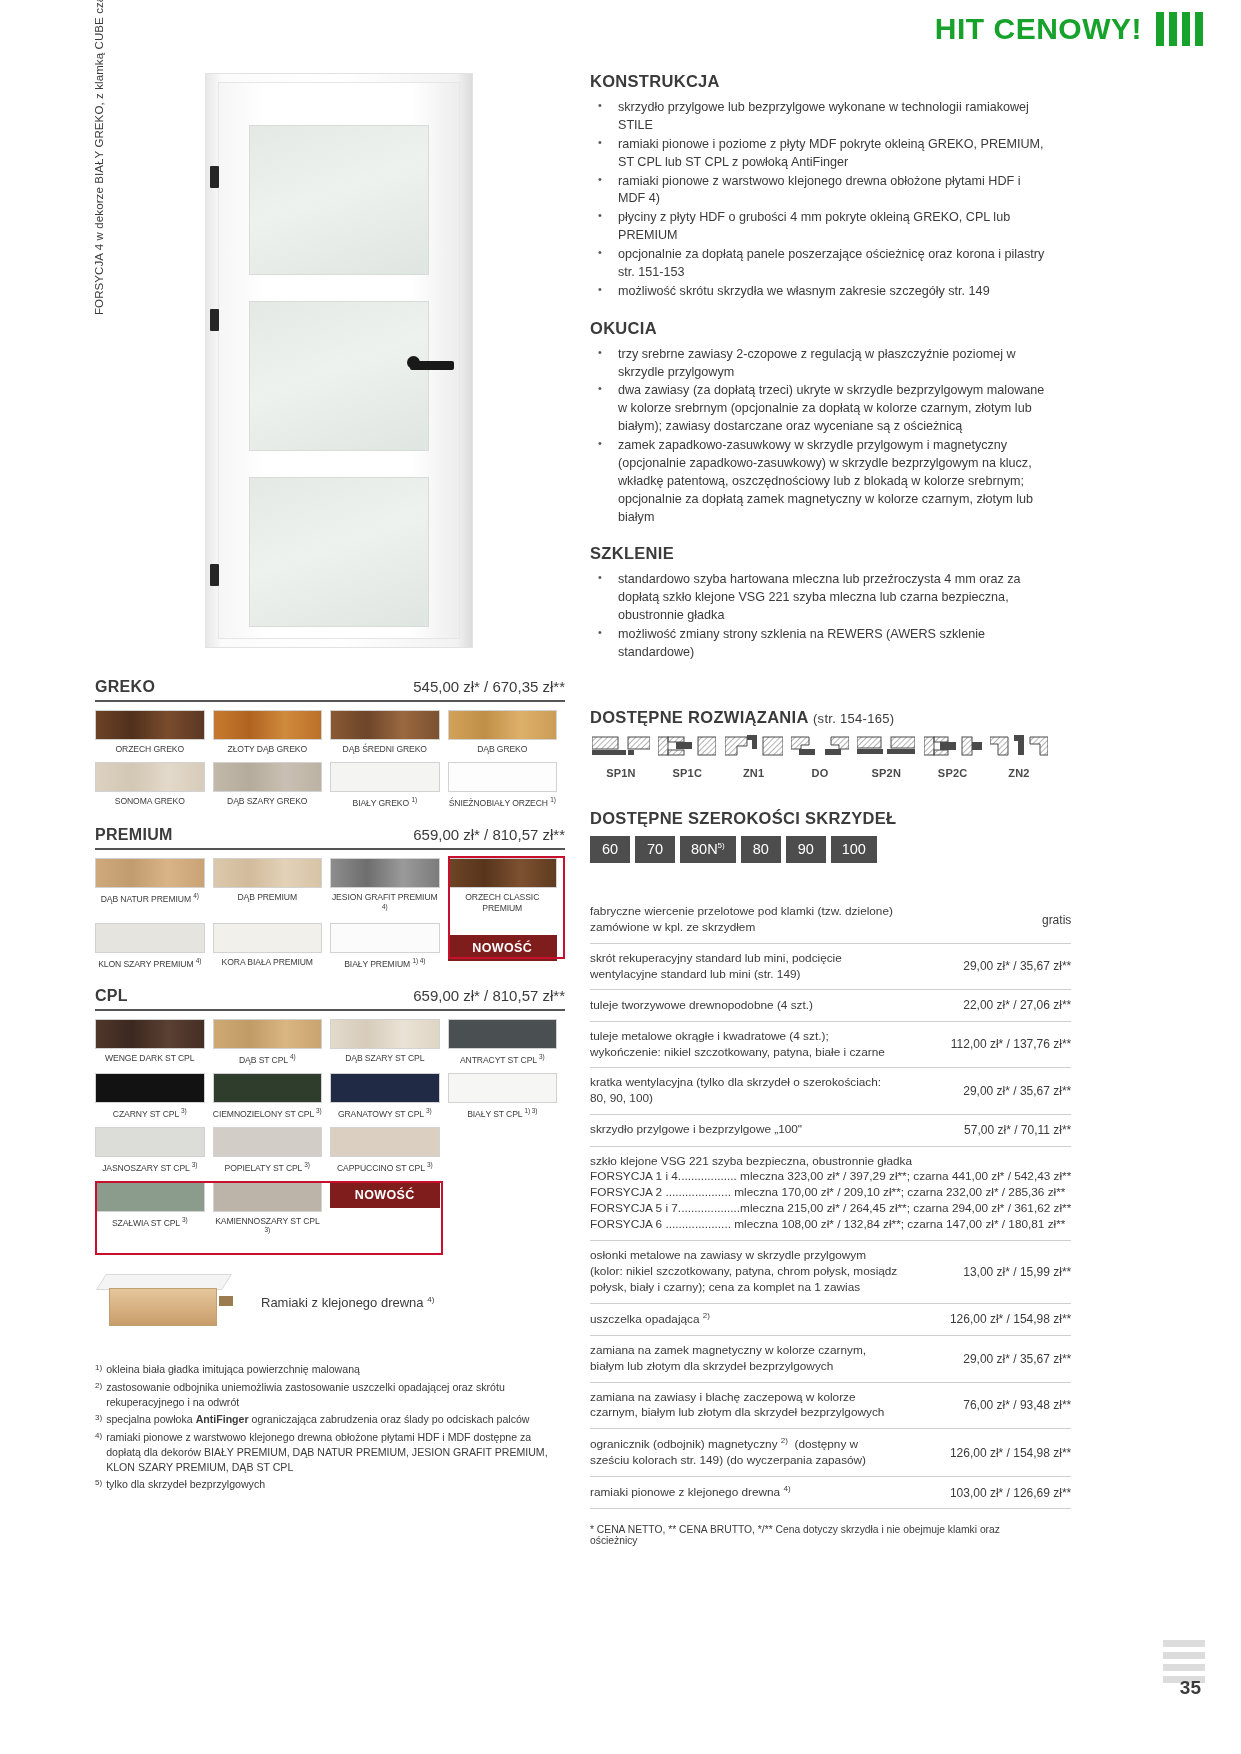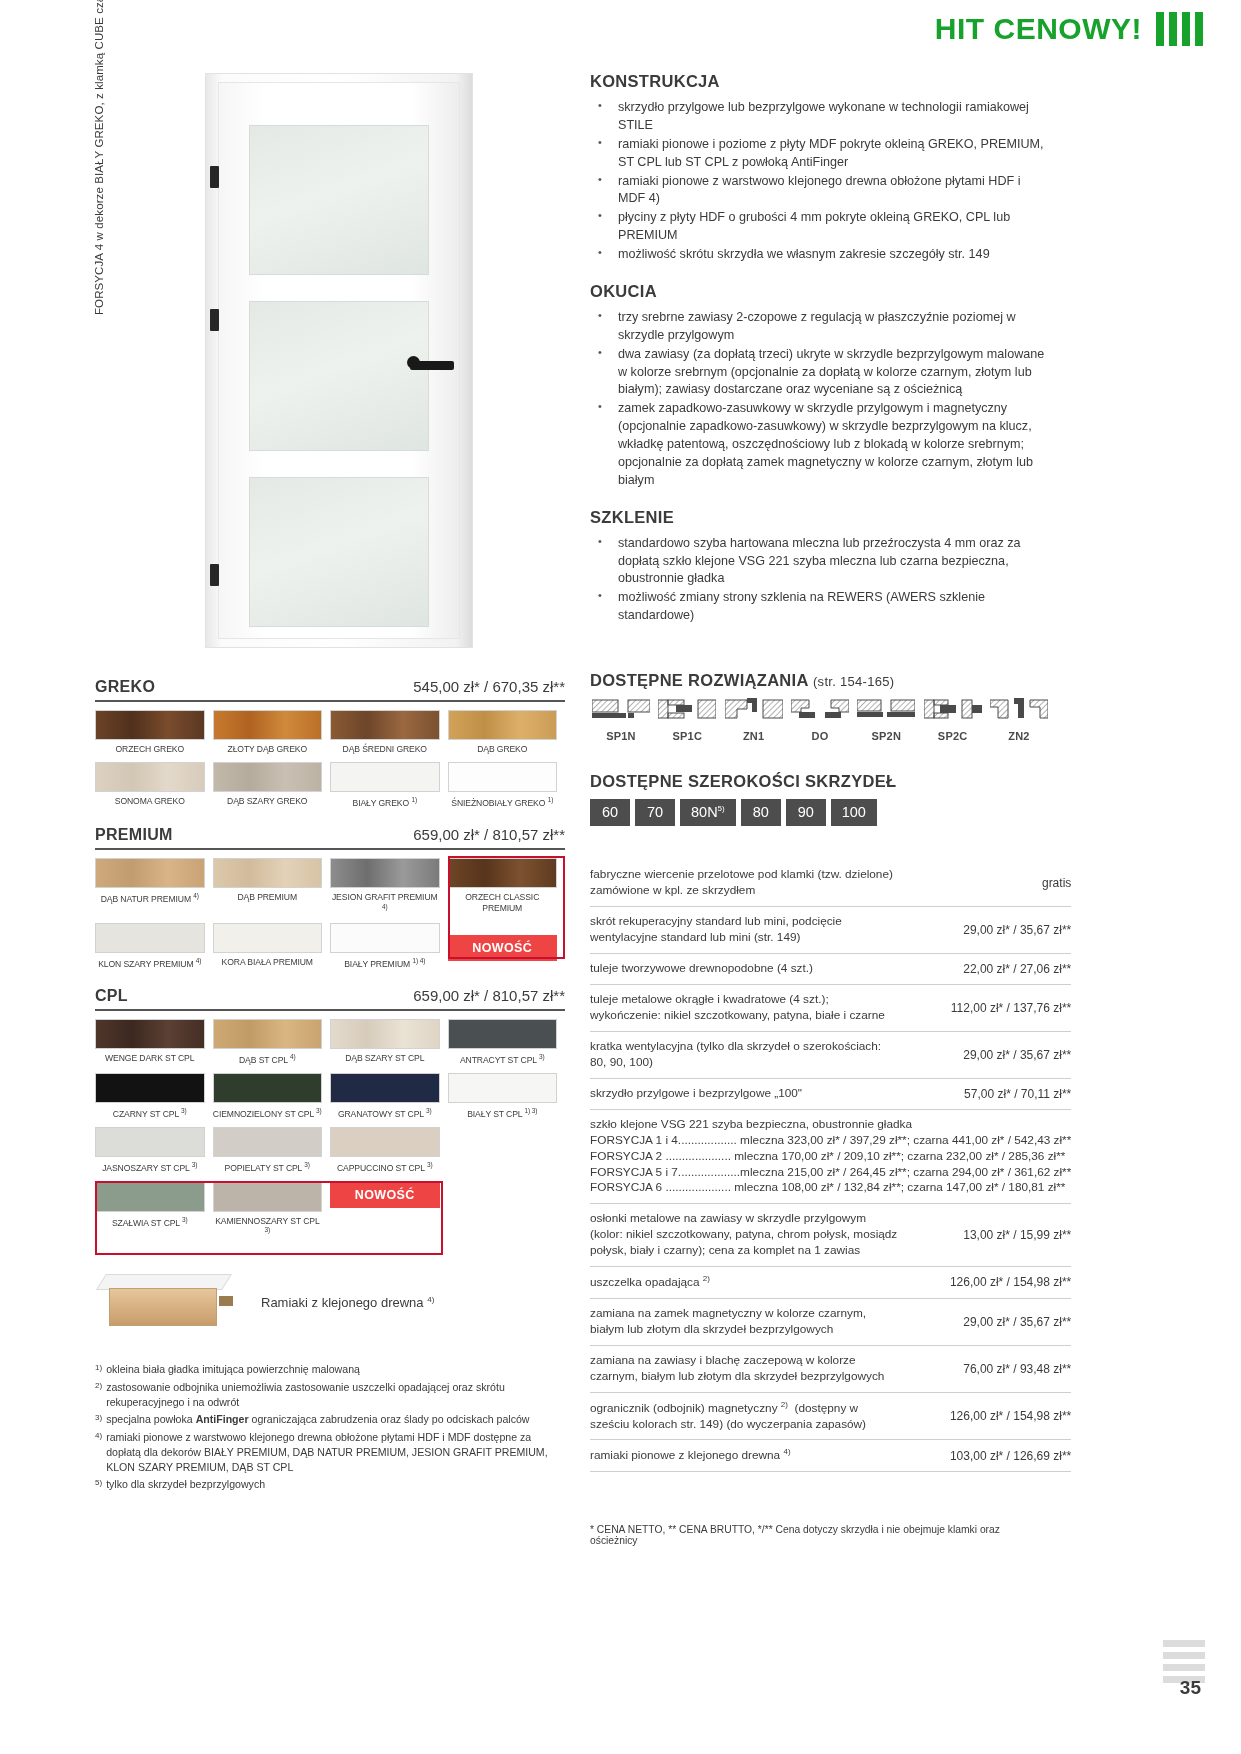--- a/index.html
+++ b/index.html
@@ -82,21 +82,21 @@
   .sw { width: 25%; padding: 8px 8px 0 0; position: relative; }
   .sw-chip { height: 30px; border: 1px solid #d2d2d2; }
   .sw-label {
     font-size: 8.6px; text-align: center; color: #3b3b3b;
     margin-top: 4px; line-height: 1.2; letter-spacing: -.1px;
   }
   .sw-label sup { font-size: 6.5px; }
 
   
   .nowosc-tag {
-    background: #ef4444; color: #fff; font-size: 12.5px; font-weight: bold;
+    background: #7f1d1d; color: #fff; font-size: 12.5px; font-weight: bold;
     display: flex; align-items: center; justify-content: center;
     height: 26px; letter-spacing: .4px;
   }
   .redbox { position: absolute; border: 2px solid #c8102e; pointer-events: none; }
 
   
   .ramiaki { display: flex; align-items: center; gap: 26px; margin-top: 34px; }
   .ramiaki-img {
     width: 140px; height: 62px; position: relative;
   }
@@ -247,21 +247,21 @@
         <div class="sw">
           <div class="sw-chip" style="background:linear-gradient(90deg,#c2b9ab,#b5ab9c,#c9c0b3,#bcb2a4)"></div>
           <div class="sw-label">DĄB SZARY GREKO</div>
         </div>
         <div class="sw">
           <div class="sw-chip" style="background:#f4f4f2"></div>
           <div class="sw-label"><span>BIAŁY GREKO</span> <sup>1)</sup></div>
         </div>
         <div class="sw">
           <div class="sw-chip" style="background:#fdfdfd"></div>
-          <div class="sw-label"><span>ŚNIEŻNOBIAŁY GREKO</span> <sup>1)</sup></div>
+          <div class="sw-label"><span>ŚNIEŻNOBIAŁY ORZECH</span> <sup>1)</sup></div>
         </div>
       </div>
     </div>
 
     <div class="fam" style="margin-top:18px">
       <div class="fam-head">
         <span class="fam-name">PREMIUM</span>
         <span class="fam-price">659,00 zł* / 810,57 zł**</span>
       </div>
       <div class="sw-grid" style="position:relative">
@@ -403,20 +403,21 @@
   </div>
 
   <div class="right-col">
 
     <h2 class="sec-title">KONSTRUKCJA</h2>
     <ul class="bullets">
       <li>skrzydło przylgowe lub bezprzylgowe wykonane w technologii ramiakowej STILE</li>
       <li>ramiaki pionowe i poziome z płyty MDF pokryte okleiną GREKO, PREMIUM, ST CPL lub ST CPL z powłoką AntiFinger</li>
       <li>ramiaki pionowe z warstwowo klejonego drewna obłożone płytami HDF i MDF 4)</li>
       <li>płyciny z płyty HDF o grubości 4 mm pokryte okleiną GREKO, CPL lub PREMIUM</li>
+      <li>opcjonalnie za dopłatą panele poszerzające ościeżnicę oraz korona i pilastry str. 151-153</li>
       <li>możliwość skrótu skrzydła we własnym zakresie szczegóły str. 149</li>
     </ul>
 
     <h2 class="sec-title">OKUCIA</h2>
     <ul class="bullets">
       <li>trzy srebrne zawiasy 2-czopowe z regulacją w płaszczyźnie poziomej w skrzydle przylgowym</li>
       <li>dwa zawiasy (za dopłatą trzeci) ukryte w skrzydle bezprzylgowym malowane w kolorze srebrnym (opcjonalnie za dopłatą w kolorze czarnym, złotym lub białym); zawiasy dostarczane oraz wyceniane są z ościeżnicą</li>
       <li>zamek zapadkowo-zasuwkowy w skrzydle przylgowym i magnetyczny (opcjonalnie zapadkowo-zasuwkowy) w skrzydle bezprzylgowym na klucz, wkładkę patentową, oszczędnościowy lub z blokadą w kolorze srebrnym; opcjonalnie za dopłatą zamek magnetyczny w kolorze czarnym, złotym lub białym</li>
     </ul>
 

